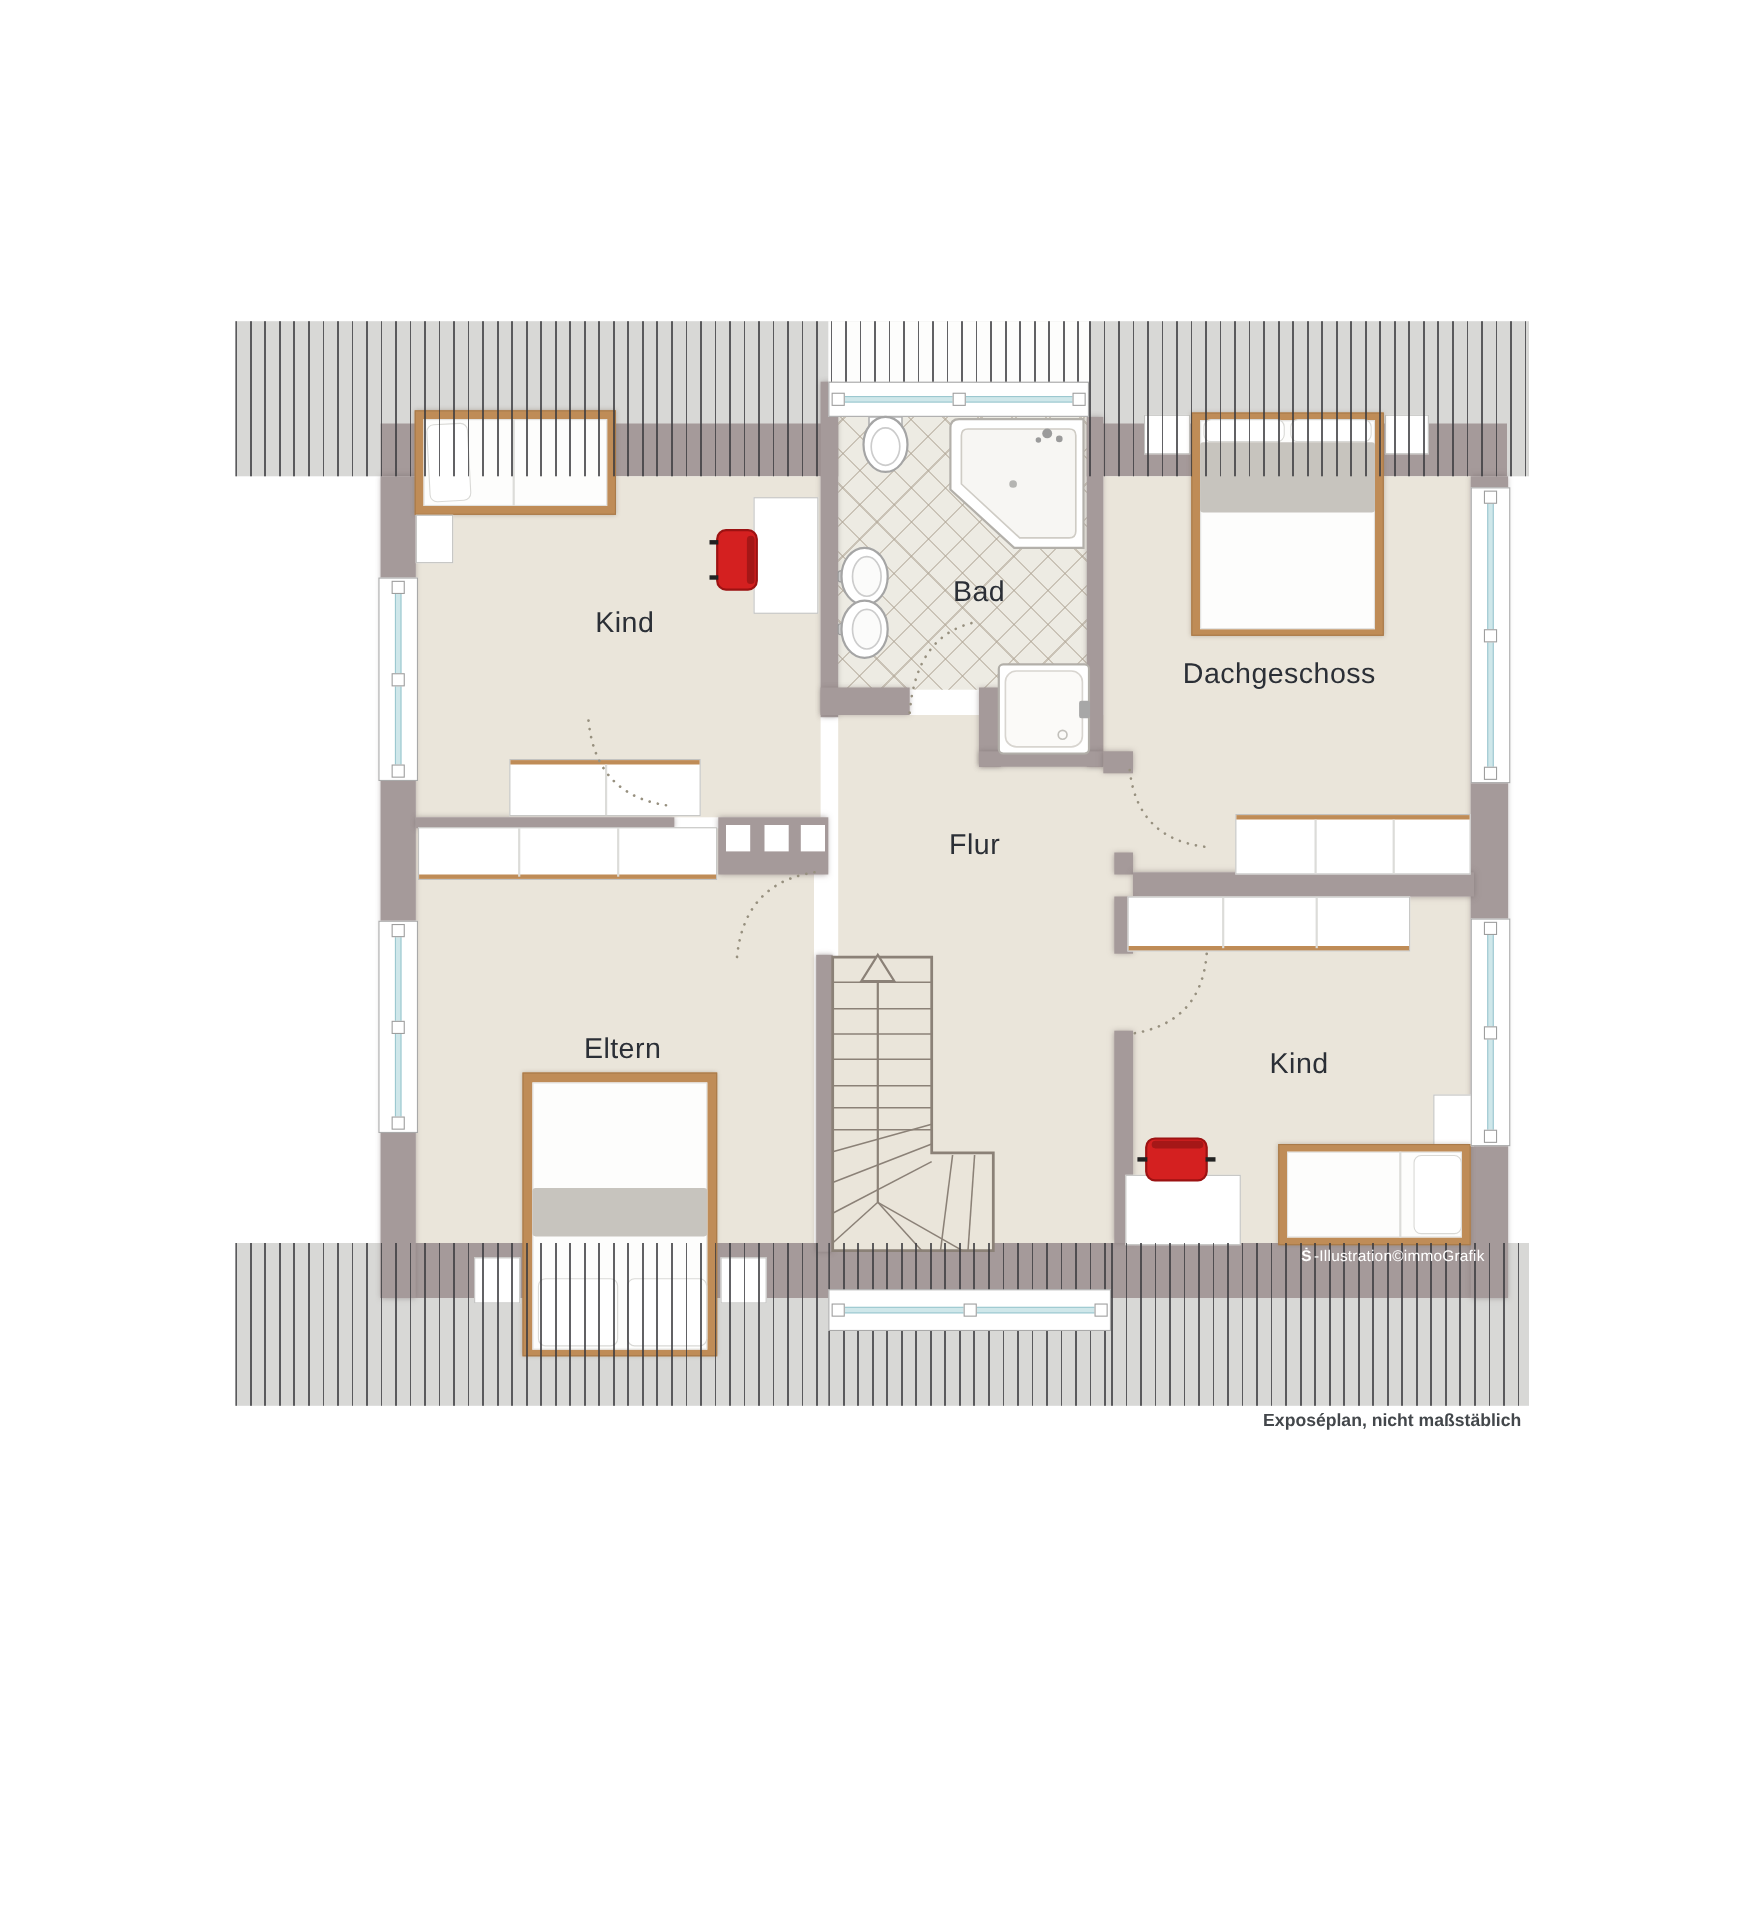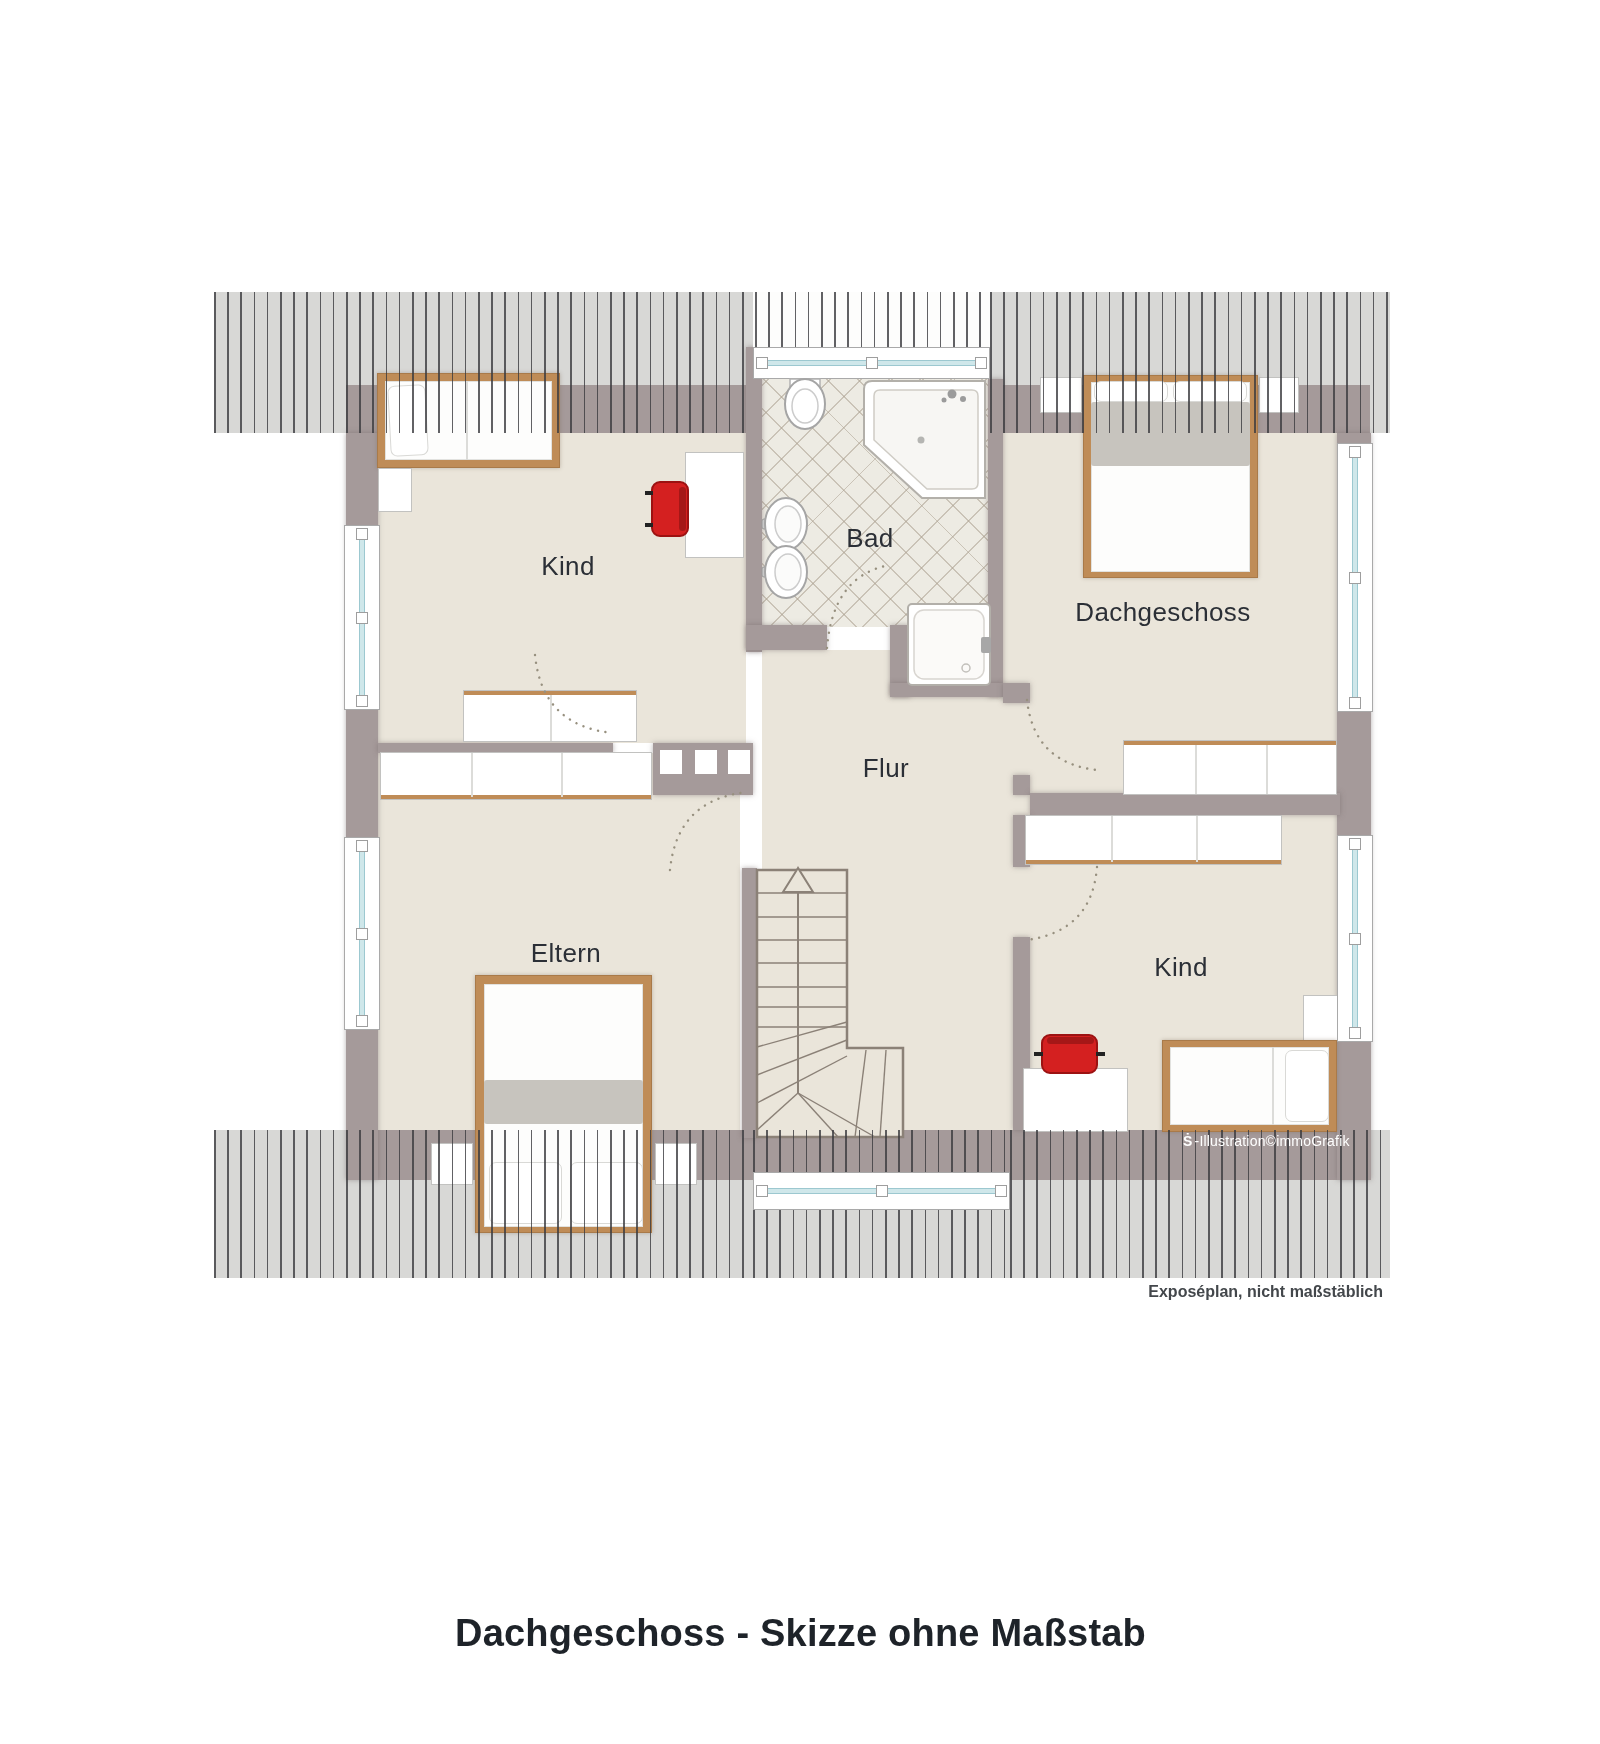--- a/index.html
+++ b/index.html
@@ -255,25 +255,24 @@
 
   <div class="abs hl z8" style="left:214px;top:292px;width:541px;height:141px;"></div>
   <div class="abs hl z8" style="left:755px;top:292px;width:235px;height:55px;"></div>
   <div class="abs hl z8" style="left:990px;top:292px;width:400px;height:141px;"></div>
   <div class="abs hl z8" style="left:214px;top:1130px;width:539px;height:148px;"></div>
   <div class="abs hl z8" style="left:753px;top:1130px;width:257px;height:42px;"></div>
   <div class="abs hl z8" style="left:753px;top:1210px;width:257px;height:68px;"></div>
   <div class="abs hl z8" style="left:1010px;top:1130px;width:380px;height:148px;"></div>
 
   <div class="label" style="left:568px;top:566px;">Kind</div>
-  <div class="label" style="left:870px;top:538px;">Bad</div>
+  <div class="label" style="left:890px;top:538px;">Bad</div>
   <div class="label" style="left:1163px;top:612px;">Dachgeschoss</div>
   <div class="label" style="left:886px;top:768px;">Flur</div>
   <div class="label" style="left:566px;top:953px;">Eltern</div>
   <div class="label" style="left:1181px;top:967px;">Kind</div>
 
   <div class="watermark" style="left:1183px;top:1133px;">
     <span class="logo">Ṡ</span><span>-Illustration©immoGrafik</span>
   </div>
   <div class="caption" style="right:217px;top:1283px;">Exposéplan, nicht maßstäblich</div>
-  <div class="title" style="left:455px;top:1612px;">Dachgeschoss - Skizze ohne Maßstab</div>
 
 </div>
 
 </body></html>

